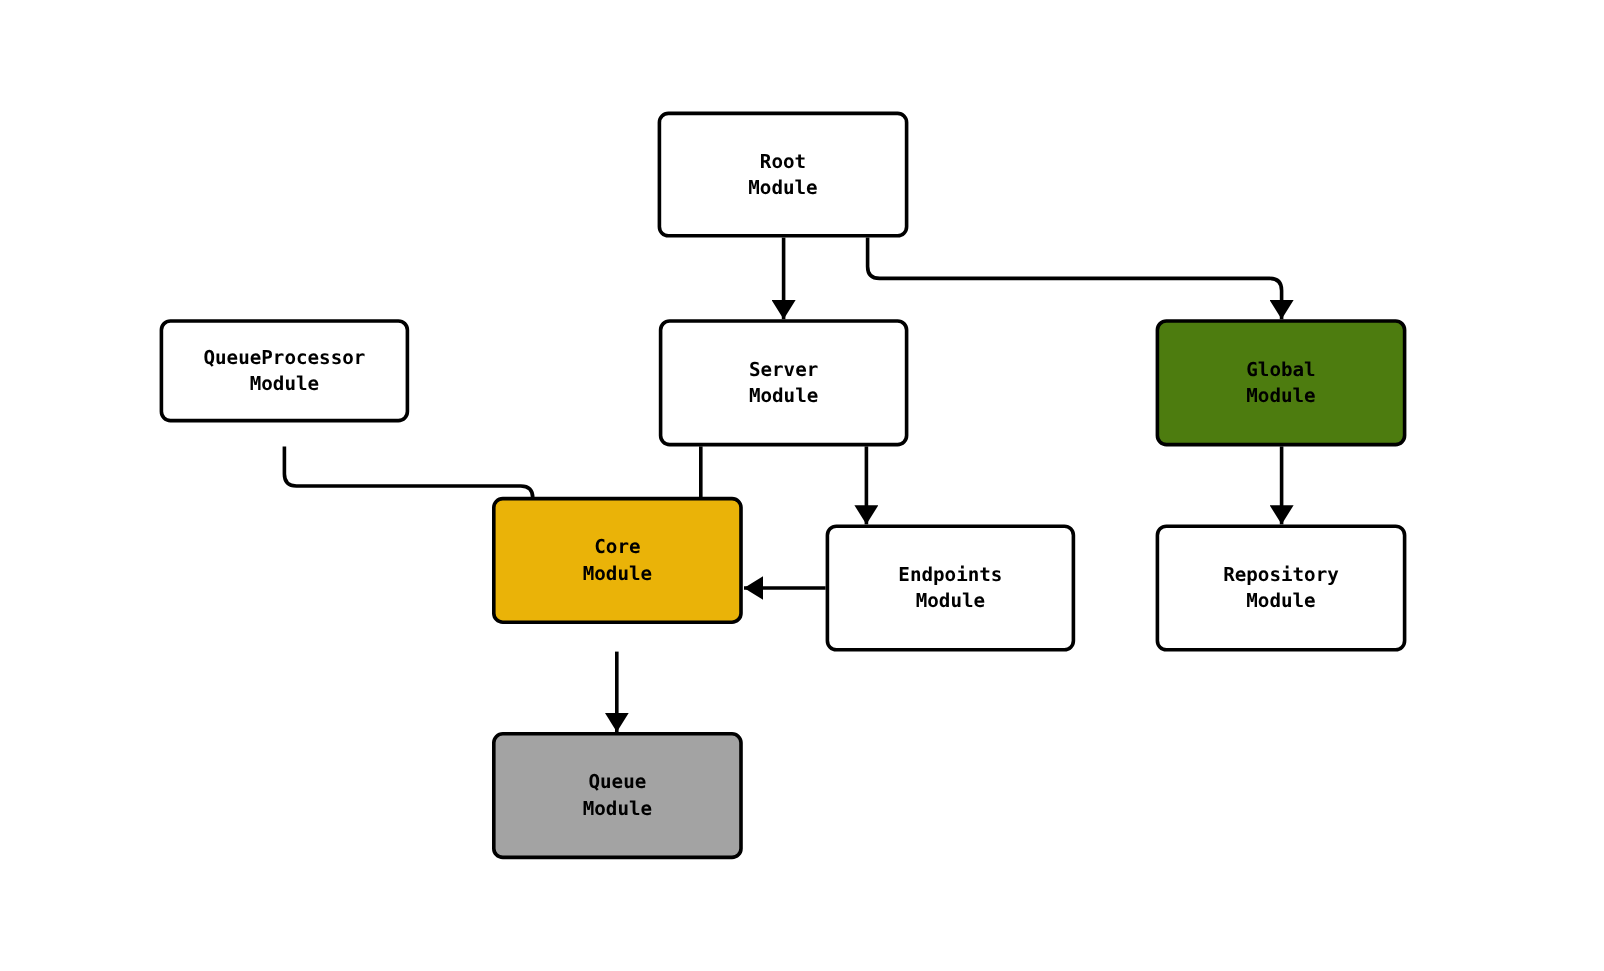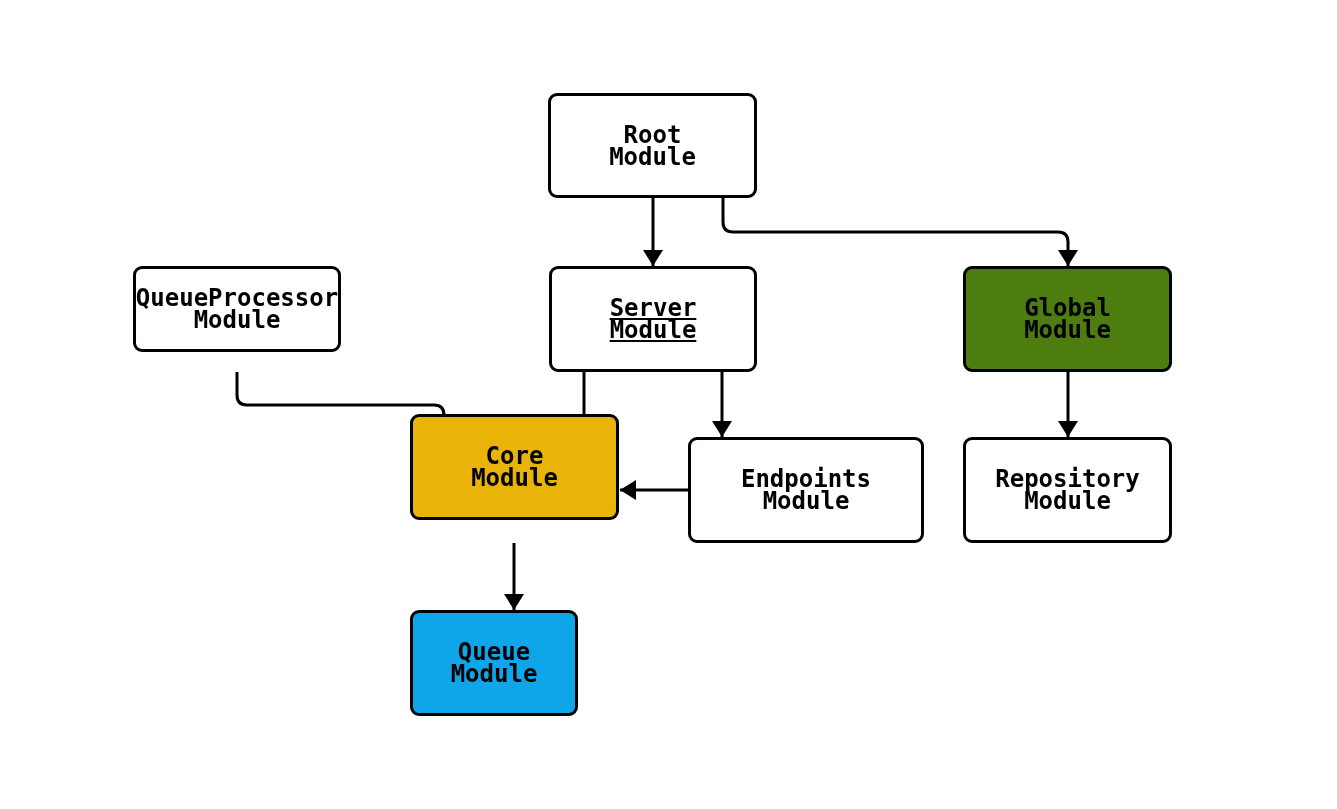--- a/index.html
+++ b/index.html
@@ -30,21 +30,21 @@
     box-sizing: border-box;
     border: 3px solid #000000;
     border-radius: 9px;
     background: #ffffff;
     display: flex;
     align-items: center;
     justify-content: center;
   }
   .node-label {
     text-align: center;
-    font-size: 24px;
+    font-size: 16px;
     font-weight: bold;
     line-height: 22px;
     white-space: nowrap;
   }
 </style>
 </head>
 <body>
 
 <div id="diagram-canvas" style="width: 1337px; height: 809px; background: rgb(255, 255, 255);">
   <svg id="edge-layer" xmlns="http://www.w3.org/2000/svg" width="1337" height="809">
@@ -68,48 +68,48 @@
         <div>Module</div>
       </div>
     </div>
     <div class="node" style="left: 133px; top: 266px; width: 208px; height: 86px; border-color: rgb(0, 0, 0); background: rgb(255, 255, 255);">
       <div class="node-label" style="color: rgb(0, 0, 0);">
         <div>QueueProcessor</div>
         <div>Module</div>
       </div>
     </div>
     <div class="node" style="left: 549px; top: 266px; width: 208px; height: 106px; border-color: rgb(0, 0, 0); background: rgb(255, 255, 255);">
-      <div class="node-label" style="color: rgb(0, 0, 0); text-decoration: underline;">
+      <div class="node-label" style="color: rgb(0, 0, 0);">
         <div>Server</div>
         <div>Module</div>
       </div>
     </div>
     <div class="node" style="left: 963px; top: 266px; width: 209px; height: 106px; border-color: rgb(0, 0, 0); background: #4d7c0f;">
       <div class="node-label" style="color: rgb(0, 0, 0);">
         <div>Global</div>
         <div>Module</div>
       </div>
     </div>
     <div class="node" style="left: 410px; top: 414px; width: 209px; height: 106px; border-color: rgb(0, 0, 0); background: #eab308;">
       <div class="node-label" style="color: rgb(0, 0, 0);">
         <div>Core</div>
         <div>Module</div>
       </div>
     </div>
-    <div class="node" style="left: 688px; top: 437px; width: 236px; height: 106px; border-color: rgb(0, 0, 0); background: rgb(255, 255, 255);">
+    <div class="node" style="left: 688px; top: 437px; width: 208px; height: 106px; border-color: rgb(0, 0, 0); background: rgb(255, 255, 255);">
       <div class="node-label" style="color: rgb(0, 0, 0);">
         <div>Endpoints</div>
         <div>Module</div>
       </div>
     </div>
     <div class="node" style="left: 963px; top: 437px; width: 209px; height: 106px; border-color: rgb(0, 0, 0); background: rgb(255, 255, 255);">
       <div class="node-label" style="color: rgb(0, 0, 0);">
         <div>Repository</div>
         <div>Module</div>
       </div>
     </div>
-    <div class="node" style="left: 410px; top: 610px; width: 168px; height: 106px; border-color: rgb(0, 0, 0); background: #0ea5e9;">
+    <div class="node" style="left: 410px; top: 610px; width: 209px; height: 106px; border-color: rgb(0, 0, 0); background: #a3a3a3;">
       <div class="node-label" style="color: rgb(0, 0, 0);">
         <div>Queue</div>
         <div>Module</div>
       </div>
     </div>
   </div>
 
 </body></html>

